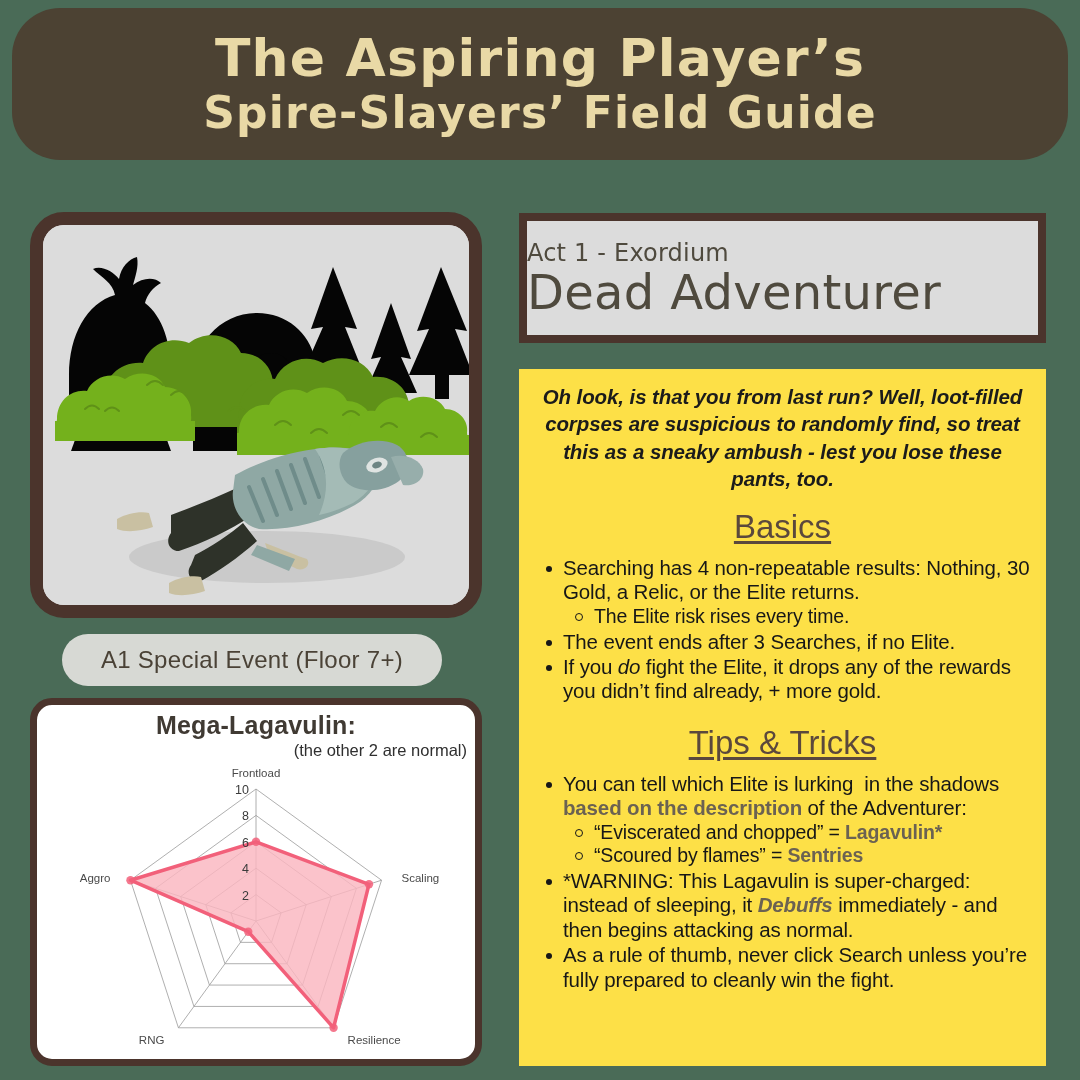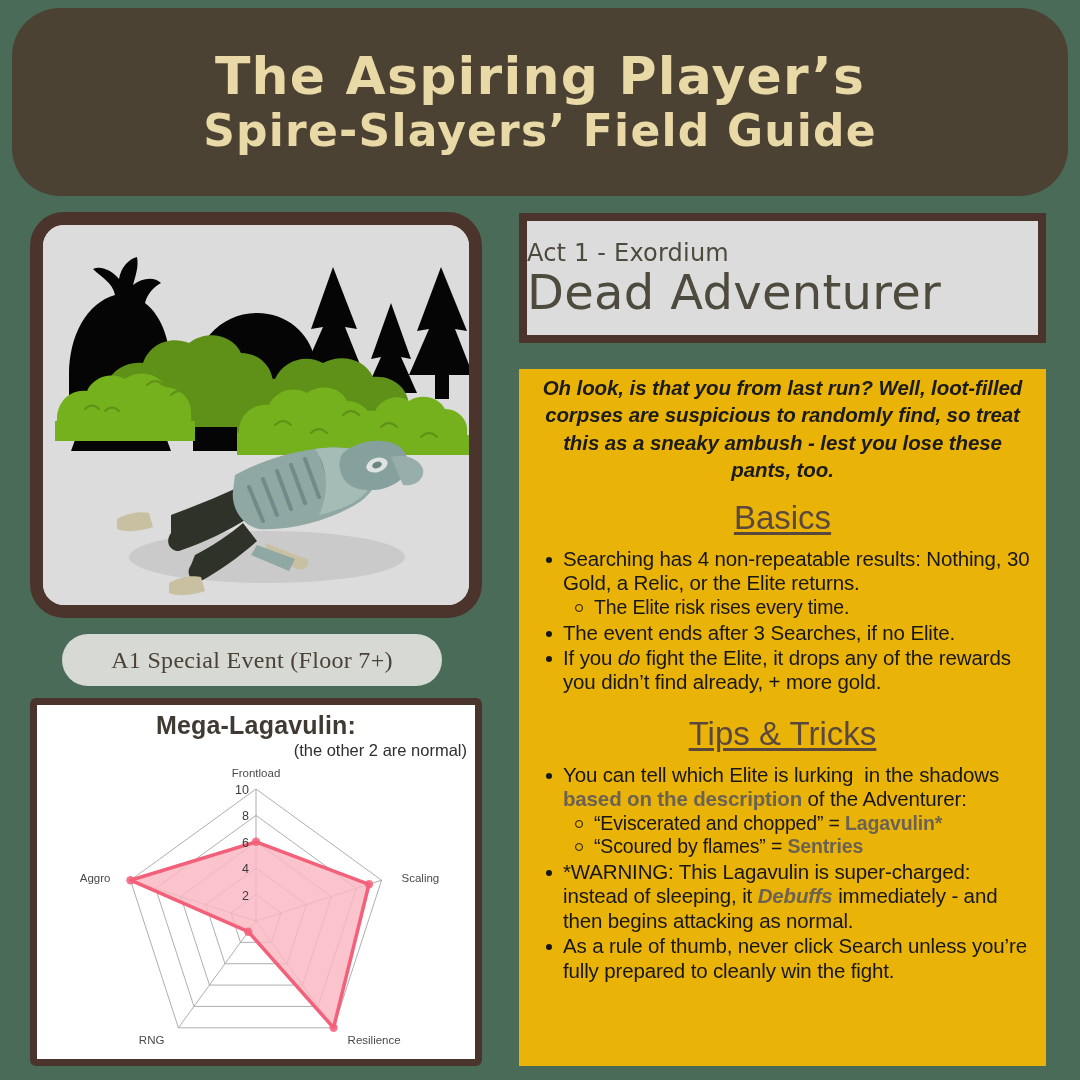--- a/index.html
+++ b/index.html
@@ -10,21 +10,21 @@
     background: #4a6b57;
     font-family: "Liberation Sans", sans-serif;
     overflow: hidden;
     position: relative;
   }
 
   
   .title-banner {
     position: absolute;
     left: 12px; top: 8px;
-    width: 1056px; height: 188px;
+    width: 1056px; height: 152px;
     background: #4c4233;
     border-radius: 48px;
     display: flex;
     flex-direction: column;
     align-items: center;
     justify-content: center;
     gap: 4px;
   }
   .title-line {
     color: #e9d9a6;
@@ -51,33 +51,33 @@
   .art-svg { display:block; width: 100%; height: 100%; }
 
   .event-badge {
     position: absolute;
     left: 62px; top: 634px;
     width: 380px; height: 52px;
     background: #d7d9d4;
     border-radius: 26px;
     display: flex; align-items: center; justify-content: center;
     color: #4a4236;
-    font-family: Liberation Serif, serif;
+    font-family: Liberation Sans, sans-serif;
     font-size: 24px;
     letter-spacing: .3px;
     white-space: nowrap;
   }
 
   .chart-card {
     position: absolute;
     left: 30px; top: 698px;
     width: 452px; height: 368px;
     background: #ffffff;
     border: 7px solid #4b342c;
-    border-radius: 6px;
+    border-radius: 22px;
     overflow: hidden;
   }
   .chart-title {
     position: absolute; left: 0; right: 0; top: 6px;
     text-align: center;
     color: #403a33;
     font-size: 25px;
     font-weight: 700;
     letter-spacing: .2px;
   }
@@ -113,22 +113,22 @@
     font-family: "DejaVu Sans", sans-serif;
     font-size: 48px;
     letter-spacing: .3px;
     line-height: 1.05;
   }
 
   .body-card {
     position: absolute;
     left: 519px; top: 369px;
     width: 527px; height: 697px;
-    background: #eab308;
-    padding: 5px 16px 10px 16px;
+    background: #fde047;
+    padding: 14px 16px 10px 16px;
   }
 
   .quote {
     font-size: 20.5px;
     font-style: italic;
     font-weight: 600;
     color: #1b1b1b;
     text-align: center;
     line-height: 1.33;
     letter-spacing: -.1px;

